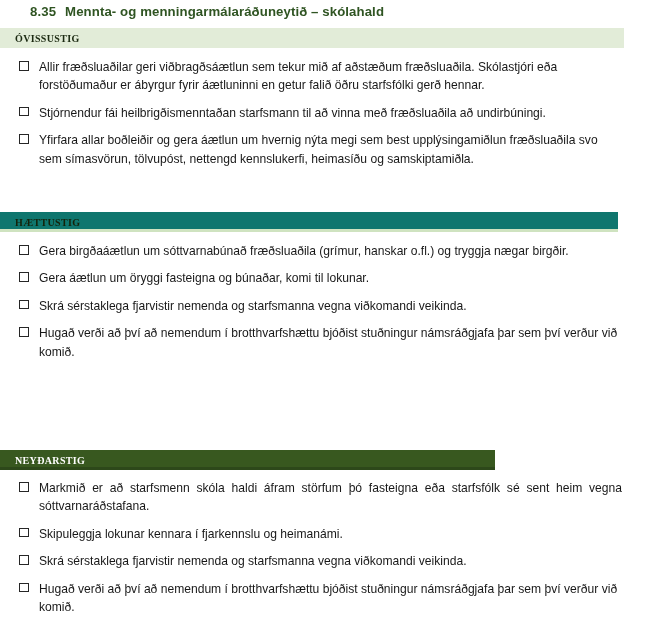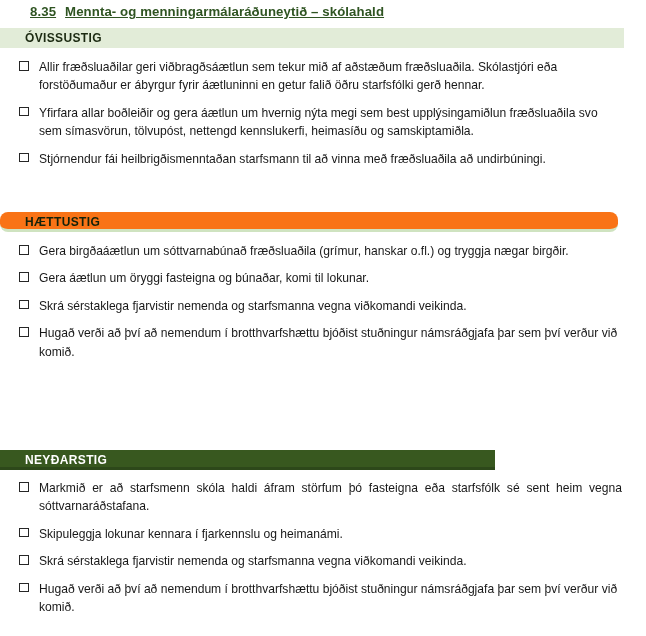--- a/index.html
+++ b/index.html
@@ -27,54 +27,53 @@
   
   .doc-title {
     position: absolute;
     left: 30px;
     top: 4px;
     font-size: 13.2px;
     font-weight: bold;
     color: #2f5422;
     letter-spacing: 0.1px;
     white-space: nowrap;
-    text-decoration: underline;
   }
   .doc-title .num {
     margin-right: 9px;
   }
 
   
   .section {
     position: absolute;
     left: 0;
     width: 646px;
   }
 
   .section-header {
-    font-size: 12px;
+    font-size: 10px;
     font-weight: bold;
     letter-spacing: 0.35px;
-    padding: 4px 0 4px 25px;
+    padding: 4px 0 4px 15px;
     box-sizing: border-box;
     line-height: 13px;
+    font-family: Liberation Serif, serif;
   }
   .section-header.level-1 {
     background: #e2ecd8;
     color: #1c2a12;
     width: 624px;
     height: 20px;
   }
   .section-header.level-2 {
-    background: #f97316;
+    background: #0f766e;
     color: #14220a;
     width: 618px;
     height: 20px;
     border-bottom: 3px solid #cfe3c0;
-    border-radius: 8px;
   }
   .section-header.level-3 {
     background: #38581f;
     color: #ffffff;
     width: 495px;
     height: 20px;
     border-bottom: 3px solid #2d481a;
   }
 
   
@@ -125,25 +124,25 @@
   <div id="sections-root">
       <div class="section" style="top: 28px;">
         <div class="section-header level-1">ÓVISSUSTIG</div>
         <ul class="checklist">
           <li class="check-item first">
             <span class="checkbox"></span>
             <span class="item-text">Allir fræðsluaðilar geri viðbragðsáætlun sem tekur mið af aðstæðum fræðsluaðila. Skólastjóri eða forstöðumaður er ábyrgur fyrir áætluninni en getur falið öðru starfsfólki gerð hennar.</span>
           </li>
           <li class="check-item">
             <span class="checkbox"></span>
-            <span class="item-text">Yfirfara allar boðleiðir og gera áætlun um hvernig nýta megi sem best upplýsingamiðlun fræðsluaðila svo sem símasvörun, tölvupóst, nettengd kennslukerfi, heimasíðu og samskiptamiðla.</span>
+            <span class="item-text">Stjórnendur fái heilbrigðismenntaðan starfsmann til að vinna með fræðsluaðila að undirbúningi.</span>
           </li>
           <li class="check-item">
             <span class="checkbox"></span>
-            <span class="item-text">Stjórnendur fái heilbrigðismenntaðan starfsmann til að vinna með fræðsluaðila að undirbúningi.</span>
+            <span class="item-text">Yfirfara allar boðleiðir og gera áætlun um hvernig nýta megi sem best upplýsingamiðlun fræðsluaðila svo sem símasvörun, tölvupóst, nettengd kennslukerfi, heimasíðu og samskiptamiðla.</span>
           </li>
         </ul>
       </div>
       <div class="section" style="top: 212px;">
         <div class="section-header level-2">HÆTTUSTIG</div>
         <ul class="checklist">
           <li class="check-item first justified">
             <span class="checkbox"></span>
             <span class="item-text">Gera birgðaáætlun um sóttvarnabúnað fræðsluaðila (grímur, hanskar o.fl.) og tryggja nægar birgðir.</span>
           </li>

